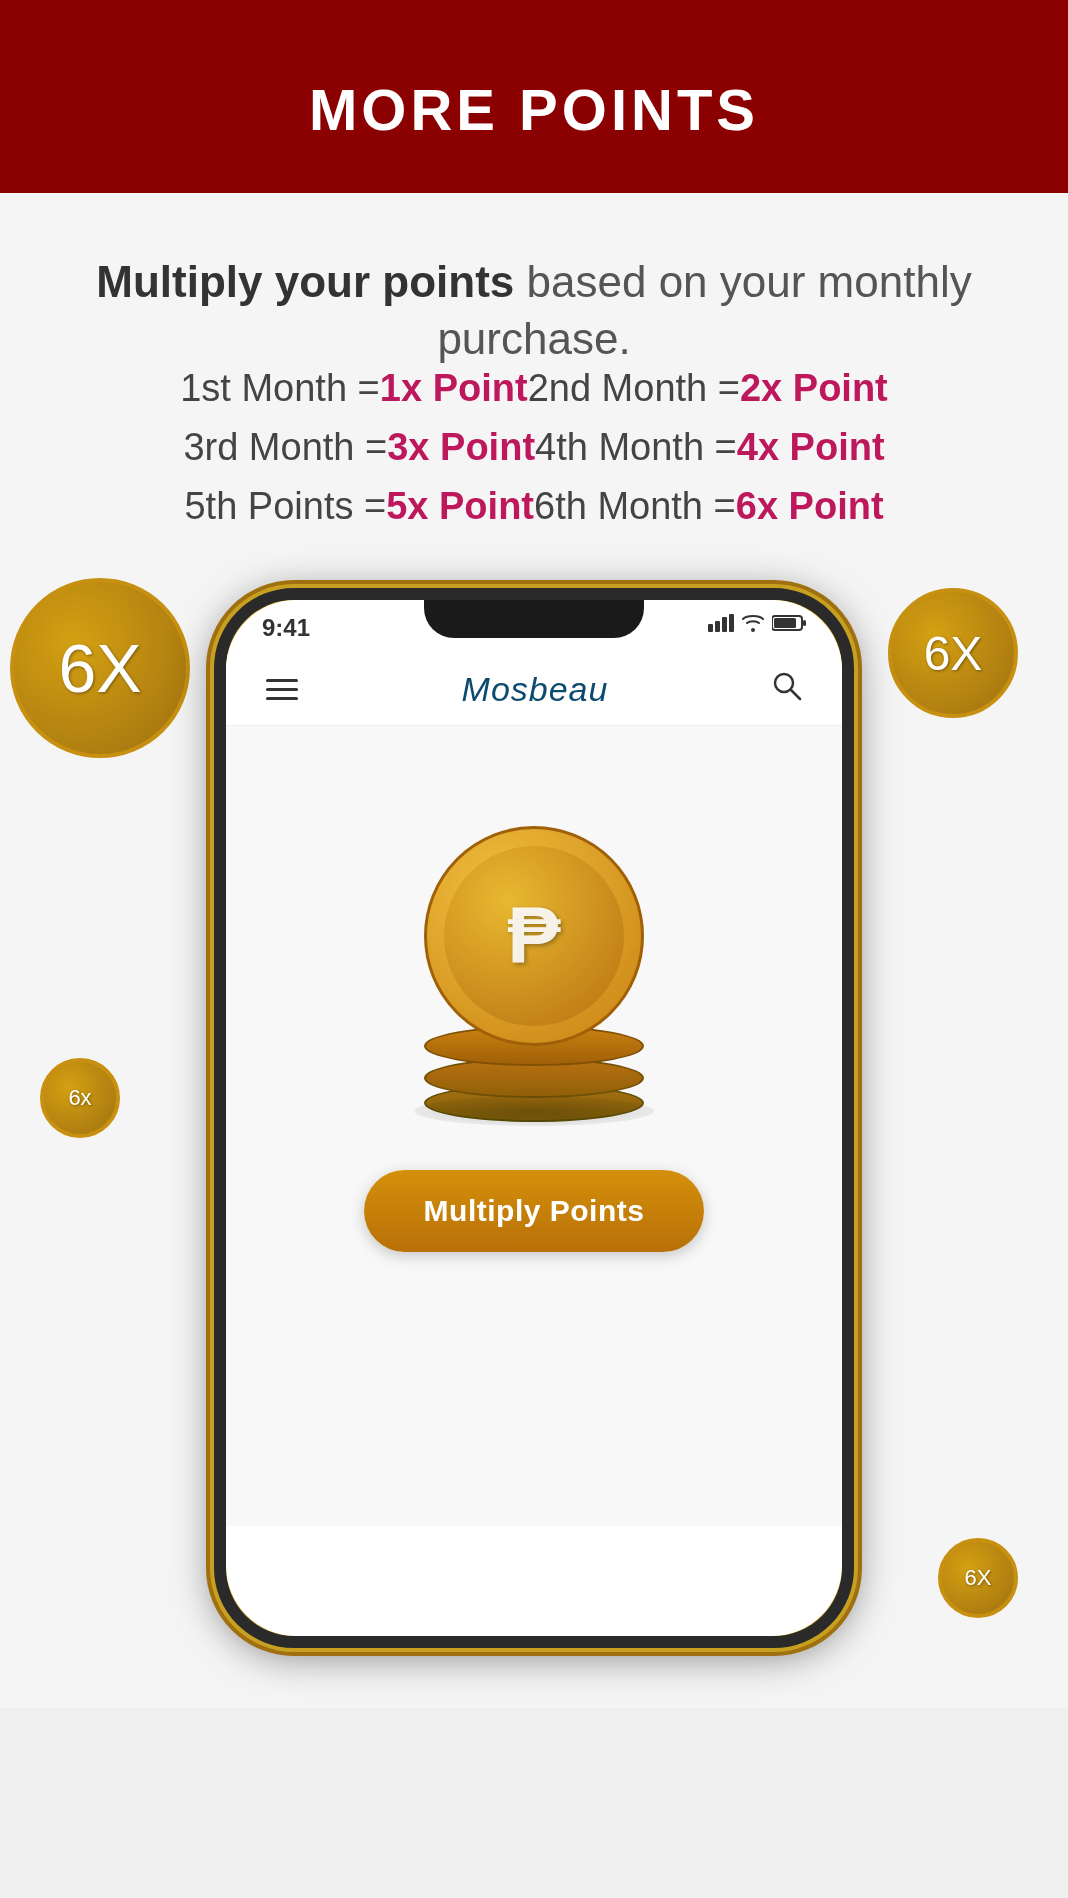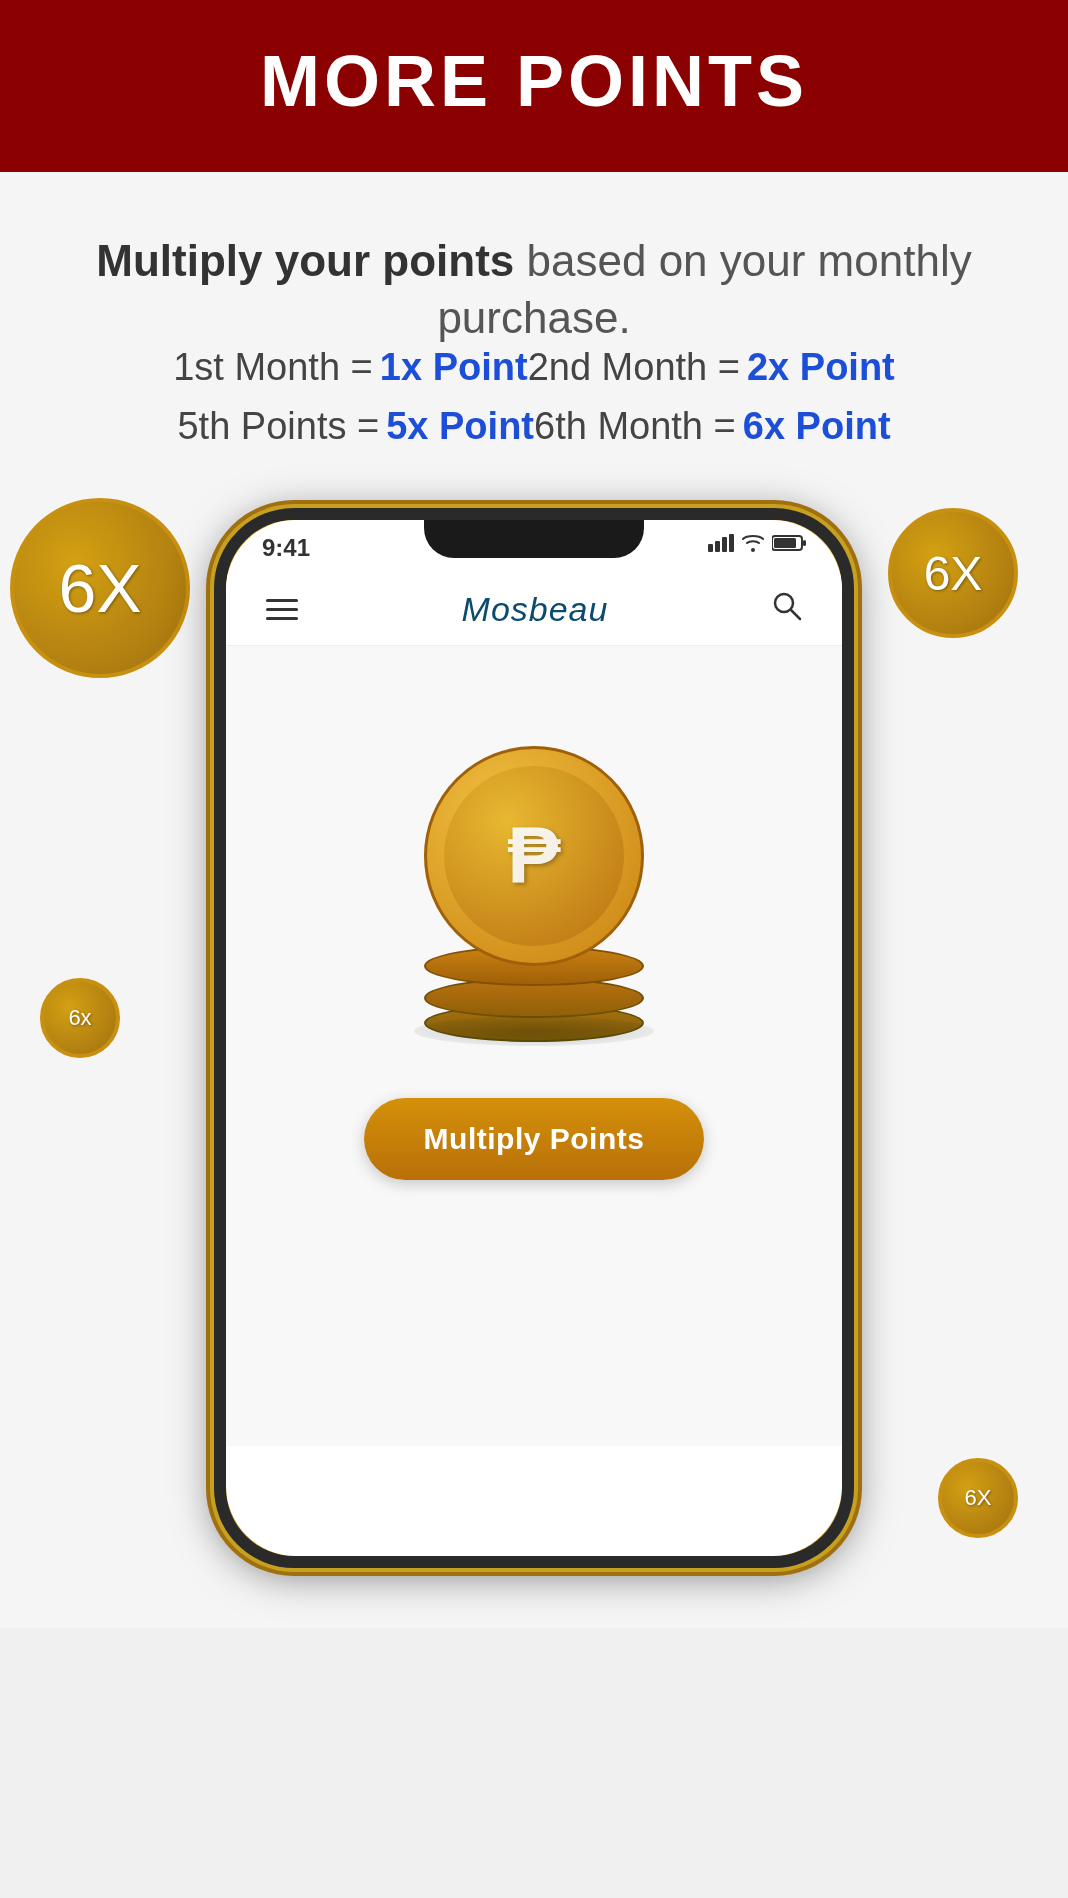--- a/index.html
+++ b/index.html
@@ -13,23 +13,24 @@
 
     
     .header {
       background: #8b0000;
       width: 100%;
       padding: 40px 20px 50px;
       text-align: center;
     }
     .header-title {
       color: #ffffff;
-      font-size: 72px;
+      font-size: 58px;
       font-weight: 900;
       letter-spacing: 4px;
+      margin-top: 36px;
     }
 
     
     .content {
       background: #f5f5f5;
       padding: 60px 40px 40px;
       position: relative;
     }
 
     
@@ -56,23 +57,22 @@
       font-size: 38px;
       margin-bottom: 16px;
       flex-wrap: nowrap;
       gap: 0;
     }
     .points-label {
       color: #444;
       font-weight: 500;
     }
     .points-value {
-      color: #1d4ed8;
+      color: #be185d;
       font-weight: 800;
-      margin-left: 7px;
     }
 
     
     .phone-area {
       position: relative;
       display: flex;
       justify-content: center;
       align-items: flex-start;
       padding: 20px 0 0;
       min-height: 1100px;
@@ -308,21 +308,21 @@
     
     .multiply-btn {
       background: linear-gradient(180deg, #d4900a, #b87008);
       color: white;
       border: none;
       border-radius: 50px;
       padding: 24px 60px;
       font-size: 30px;
       font-weight: 700;
       cursor: pointer;
-      margin-top: 12px;
+      margin-top: 4px;
       box-shadow: 0 4px 15px rgba(0,0,0,0.2);
       letter-spacing: 0.5px;
     }
   </style>
 </head>
 <body>
 
 <div class="header">
   <h1 class="header-title">MORE POINTS</h1>
 </div>
@@ -336,20 +336,26 @@
 
   <div class="points-grid">
 
     <div class="points-row">
       <span class="points-label">1st Month =</span>
       <span class="points-value">1x Point</span>
       <span class="points-label">2nd Month =</span>
       <span class="points-value">2x Point</span>
     </div>
 
+    <div class="points-row">
+      <span class="points-label">3rd Month =</span>
+      <span class="points-value">3x Point</span>
+      <span class="points-label">4th Month  =</span>
+      <span class="points-value">4x Point</span>
+    </div>
 
     <div class="points-row">
       <span class="points-label">5th Points =</span>
       <span class="points-value">5x Point</span>
       <span class="points-label">6th Month  =</span>
       <span class="points-value">6x Point</span>
     </div>
   </div>
 
   <div class="phone-area">

